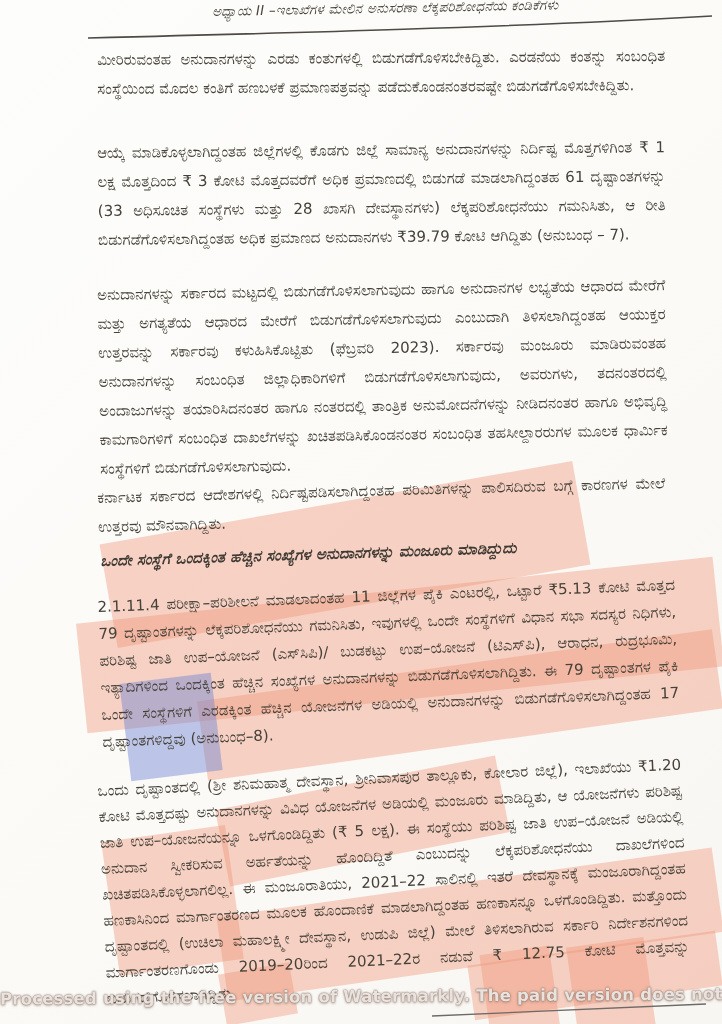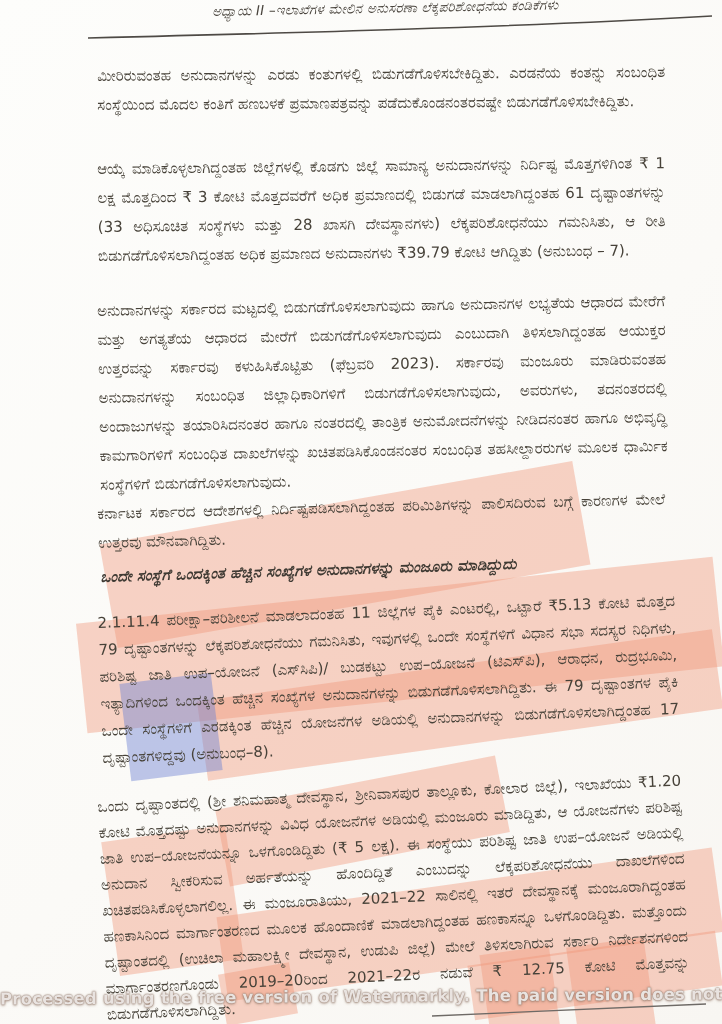--- a/index.html
+++ b/index.html
@@ -34,21 +34,21 @@
   
   .hl {
     position: absolute;
     pointer-events: none;
     z-index: 1;
   }
   .hl.pink { background: rgba(240, 148, 118, 0.40); }
   .hl.blue { background: rgba(110, 130, 210, 0.45); }
 
   
-  .textlayer { position: absolute; inset: 0; z-index: 2; margin-top: 16px; }
+  .textlayer { position: absolute; inset: 0; z-index: 2; }
   .para {
     position: absolute;
     left: 97px;
     width: 568px;
     font-size: 15px;
     line-height: 29px;
     text-align: justify;
     color: #474239;
     transform-origin: left top;
   }

